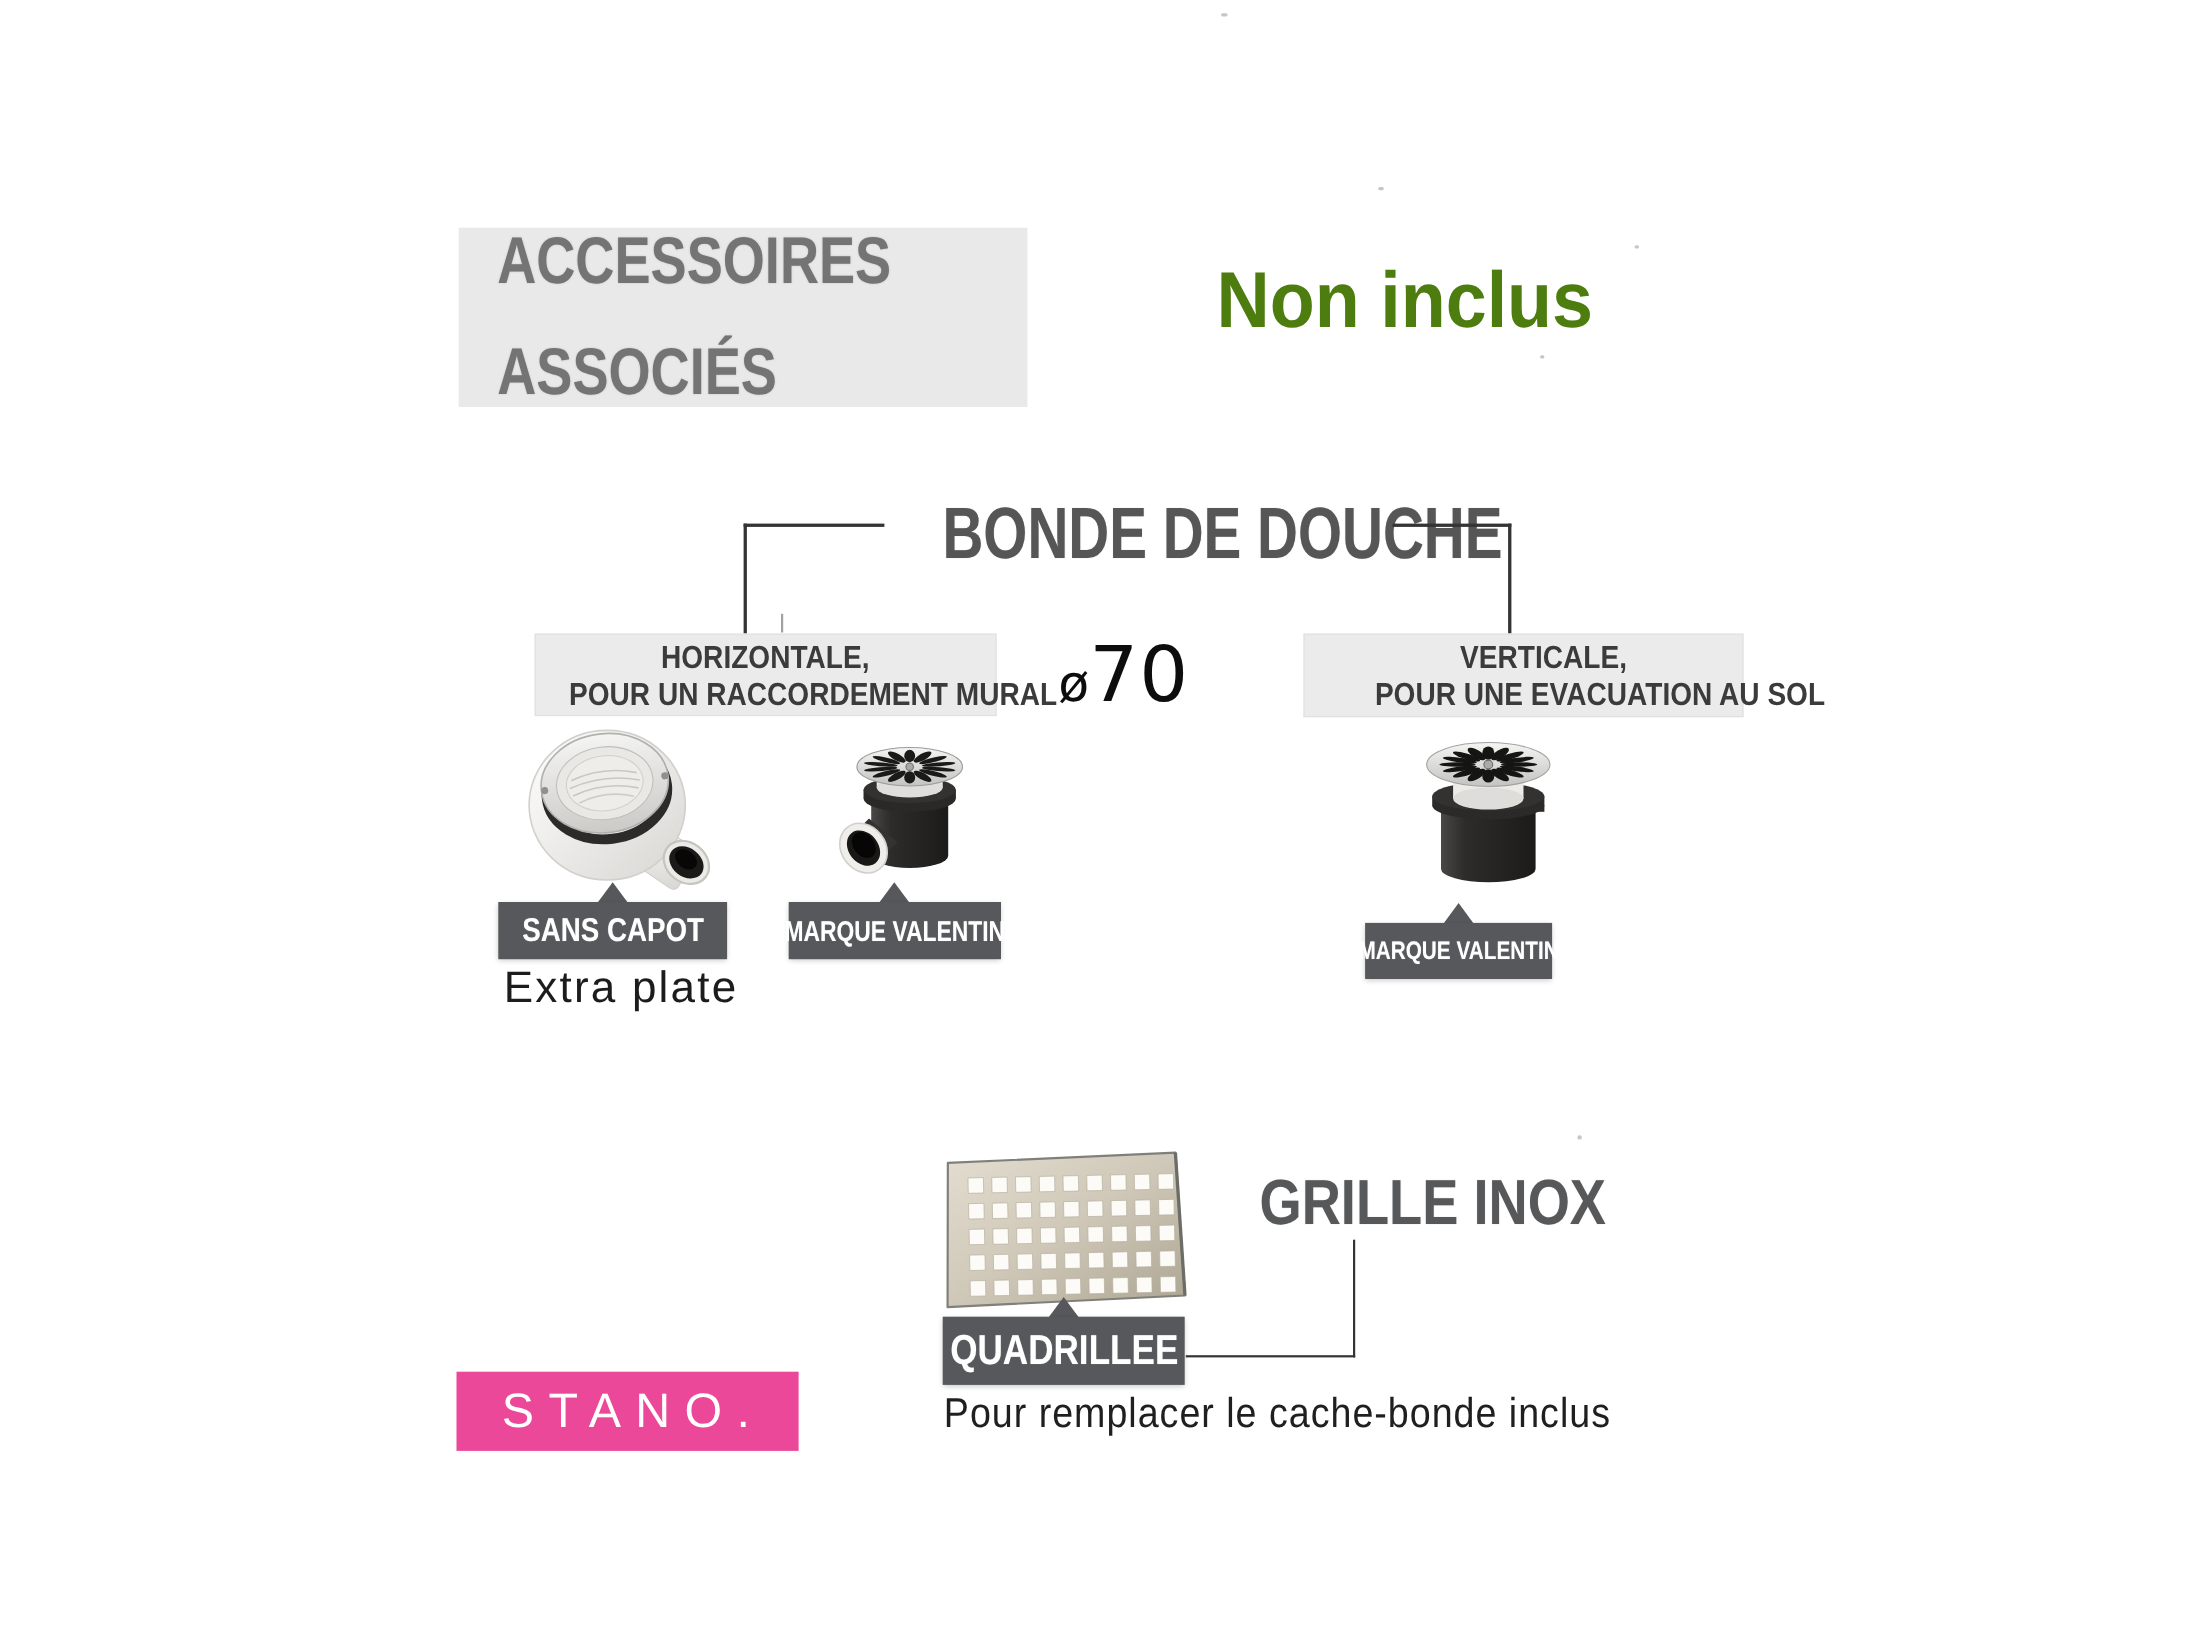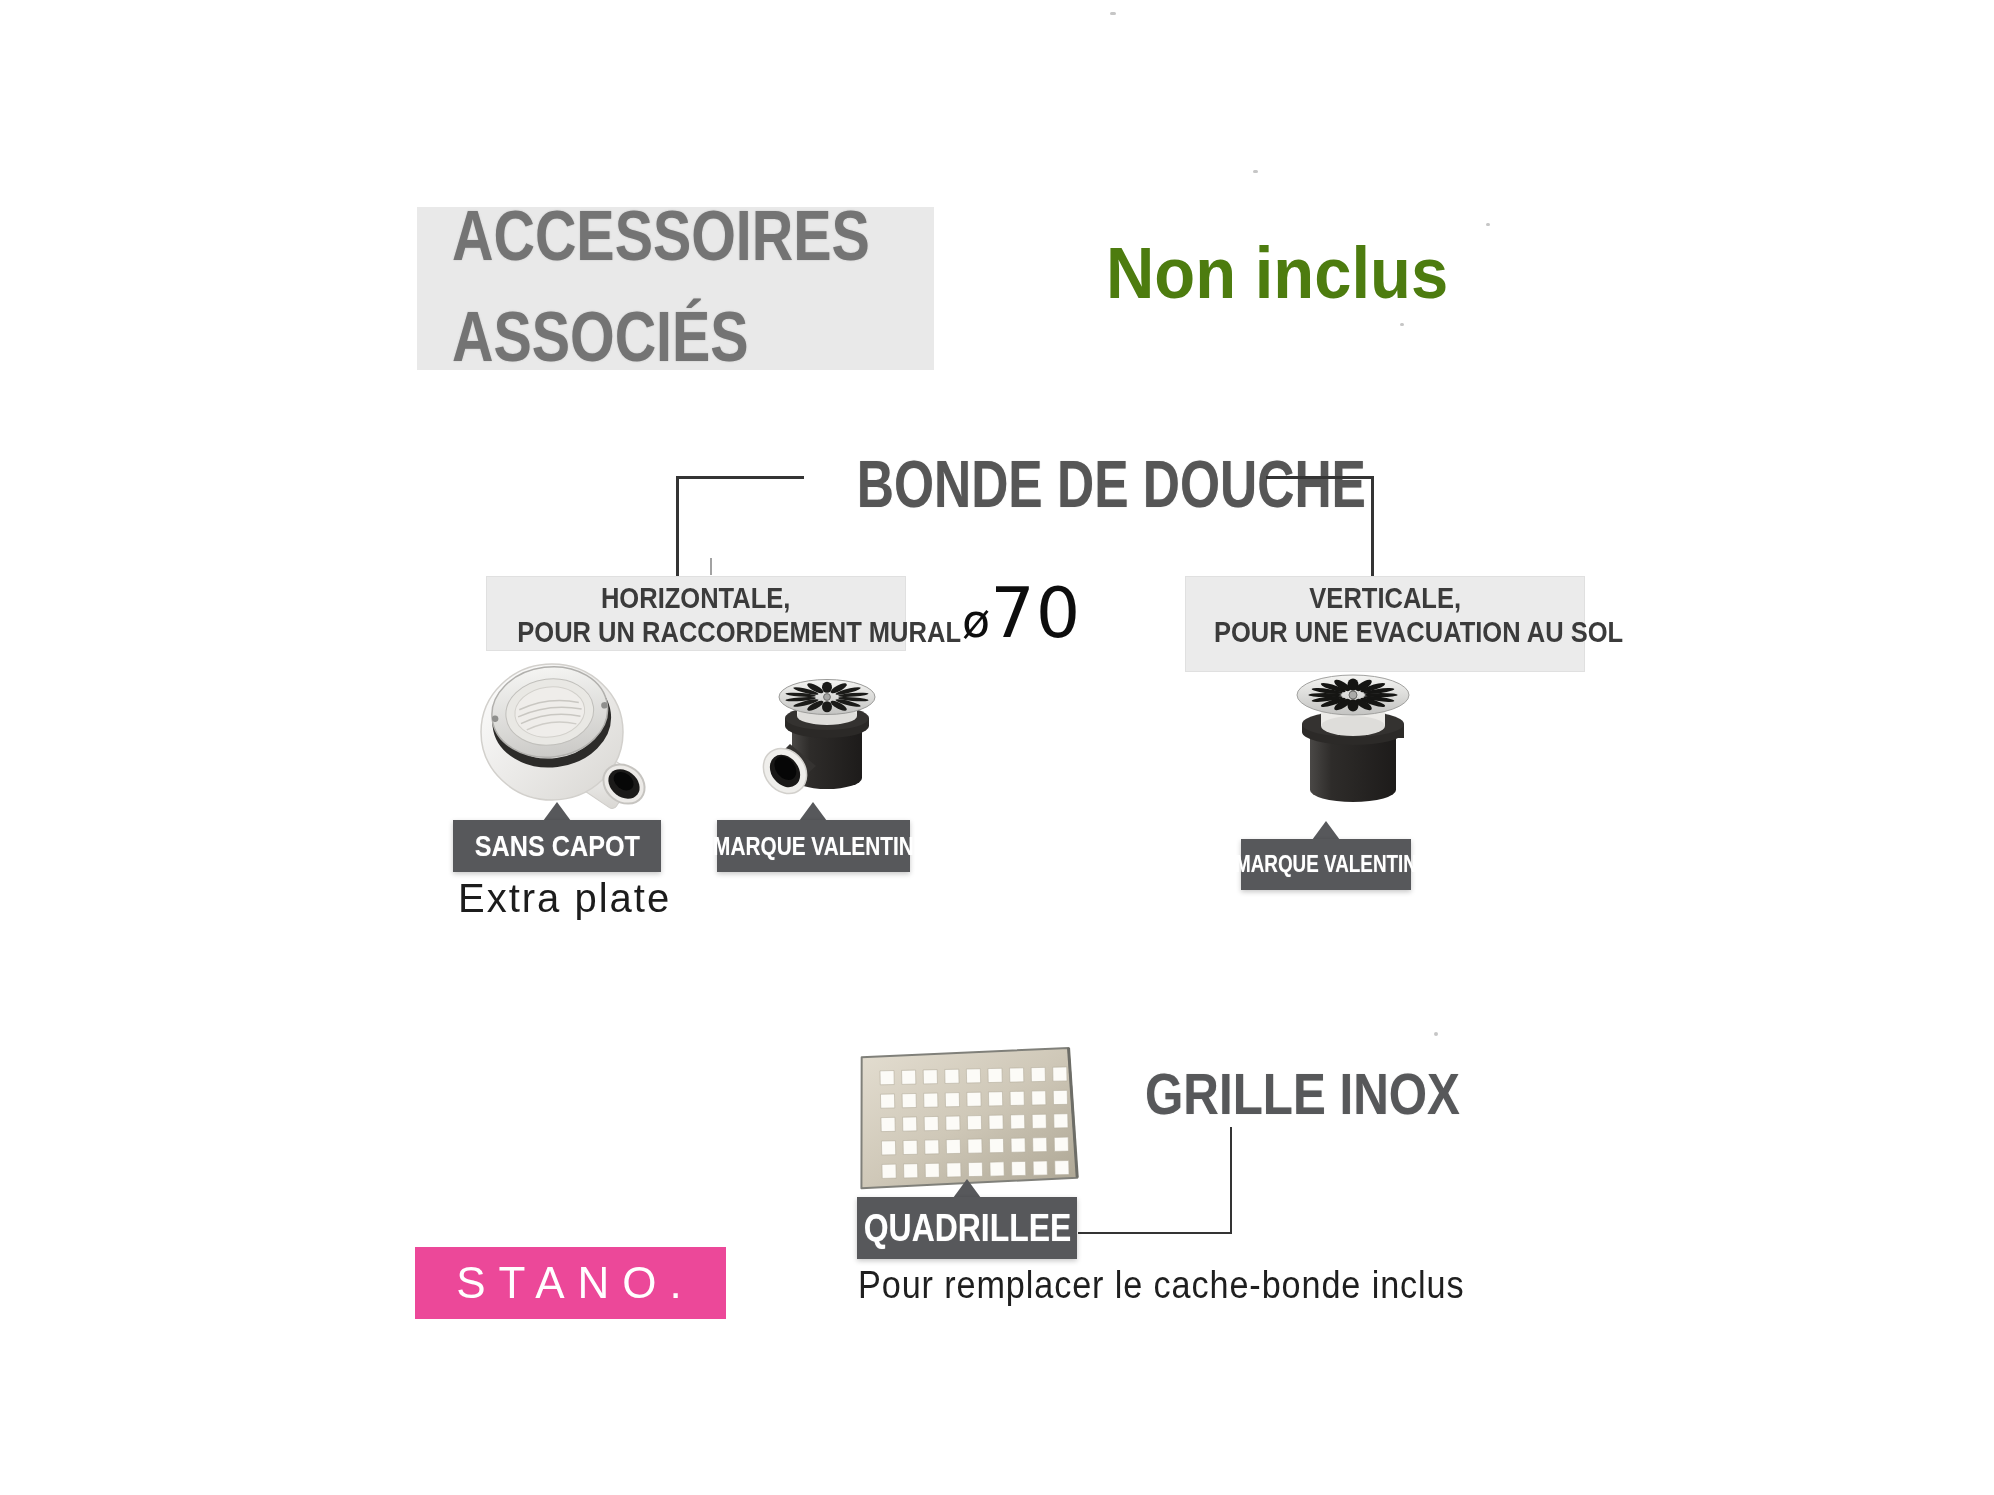--- a/index.html
+++ b/index.html
@@ -2,21 +2,21 @@
 <html><head>
 <meta charset="utf-8">
 <style>
   html,body{margin:0;padding:0;background:#fff;}
   .canvas{position:relative;width:1994px;height:1495px;background:#ffffff;overflow:hidden;
           font-family:"Liberation Sans", sans-serif;}
   .abs{position:absolute;}
 
   
   .title-bg{left:417px;top:207px;width:517px;height:163px;background:#e9e9e9;}
-  .title{left:452px;top:186px;color:#747474;font-weight:700;font-size:70px;line-height:101px;
+  .title{left:452px;top:186px;color:#747474;font-weight:700;font-size:60px;line-height:101px;
          white-space:nowrap;text-shadow:0 0 2px rgba(116,116,116,.35);}
   .title .cond{display:inline-block;transform:scaleX(.82);transform-origin:left center;}
   .not-included{left:1106px;top:232px;color:#4d7c0f;font-weight:700;font-size:72px;white-space:nowrap;}
   .not-included .cond{display:inline-block;transform:scaleX(.93);transform-origin:left center;}
 
   
   .bonde-title{left:785px;top:446px;width:500px;text-align:center;color:#565656;font-weight:700;
                font-size:66px;white-space:nowrap;text-shadow:0 0 1px rgba(86,86,86,.4);}
   .bonde-title .cond{display:inline-block;transform:scaleX(.78);transform-origin:center;}
   .line{background:#343434;}
@@ -79,21 +79,21 @@
   <div class="abs line" style="left:676px;top:476px;width:128px;height:3px;"></div>
   <div class="abs line" style="left:676px;top:476px;width:3px;height:100px;"></div>
   <div class="abs line" style="left:1266px;top:476px;width:108px;height:3px;"></div>
   <div class="abs line" style="left:1371px;top:476px;width:3px;height:100px;"></div>
   <div class="abs" style="left:710px;top:558px;width:2px;height:17px;background:#8b8b8b;opacity:.8;"></div>
 
   <div class="abs lbl-box" style="left:486px;top:576px;width:420px;height:75px;">
     <div><span class="cond">HORIZONTALE,</span></div>
     <div><span class="cond">POUR UN RACCORDEMENT MURAL</span></div>
   </div>
-  <div class="abs lbl-box" style="left:1185px;top:576px;width:400px;height:96px;">
+  <div class="abs lbl-box" style="left:1185px;top:576px;width:400px;height:76px;padding-left:36px;">
     <div><span class="cond">VERTICALE,</span></div>
     <div><span class="cond">POUR UNE EVACUATION AU SOL</span></div>
   </div>
 
   <div class="abs dia">
     <span class="sym">ø</span>
       <span class="val">70</span>
   </div>
 
   <svg class="abs" style="left:478px;top:660px;" width="172" height="152" viewBox="0 0 172 152">

